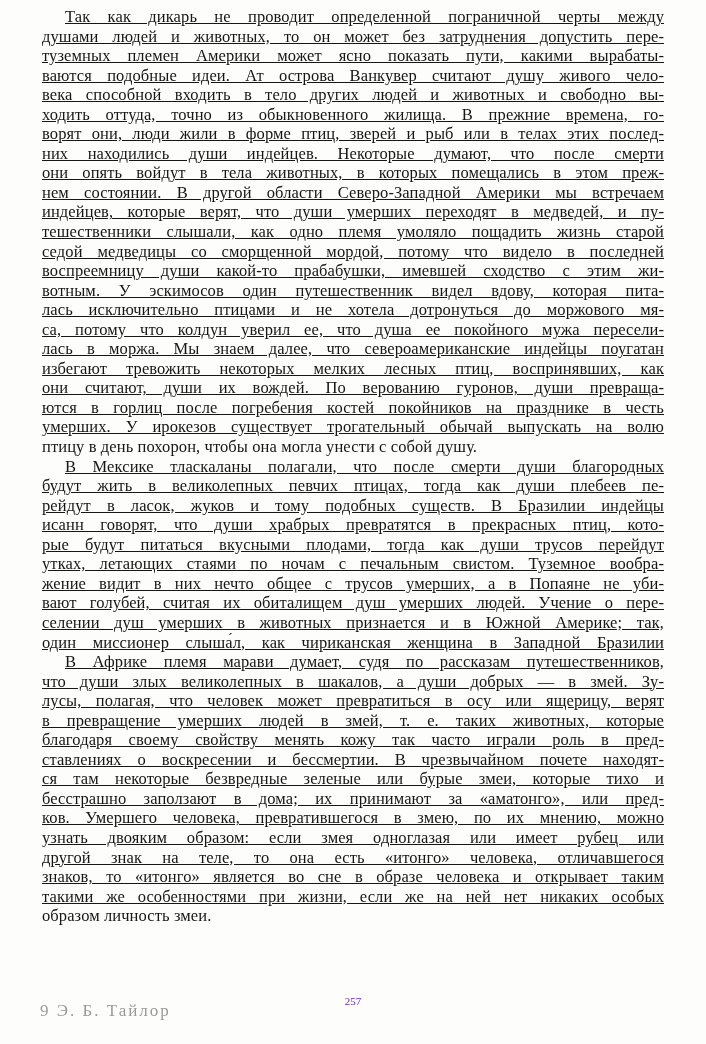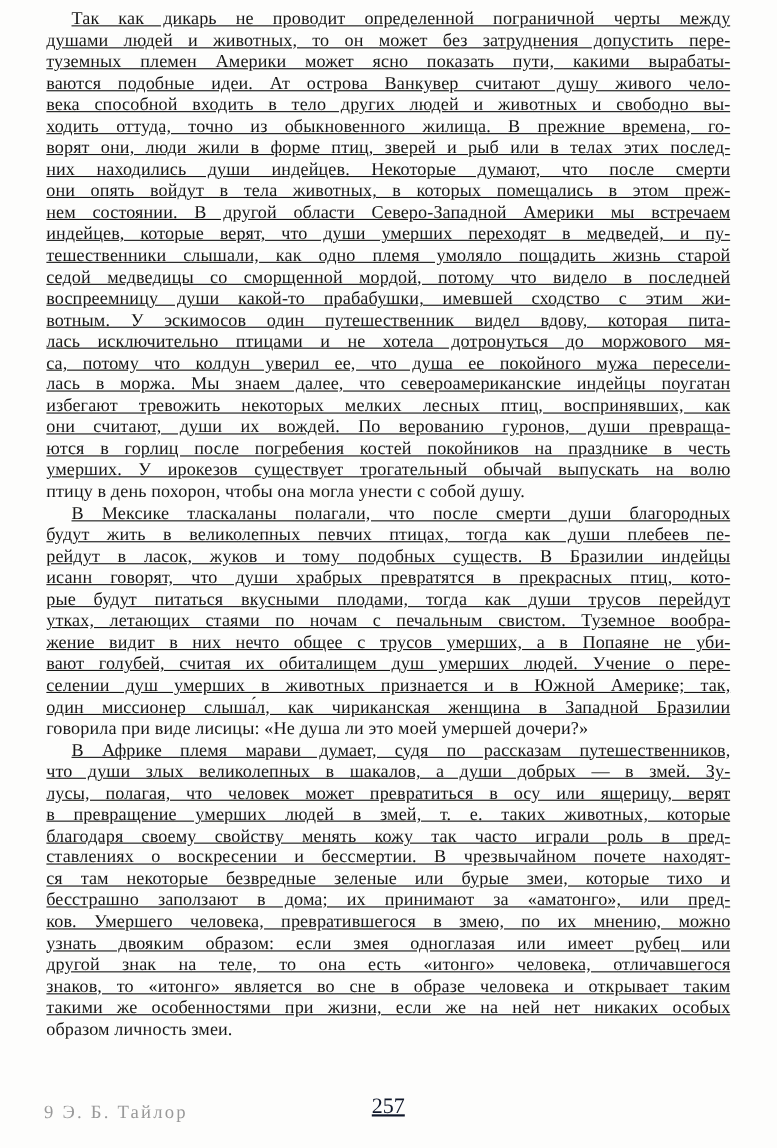--- a/index.html
+++ b/index.html
@@ -49,23 +49,22 @@
     color: #8f8f8f;
     letter-spacing: 2px;
     opacity: 0.9;
   }
   .page-number {
     position: absolute;
     left: 42px;
     top: 995px;
     width: 622px;
     text-align: center;
-    font-size: 20px;
-    color: #0f172a;
-    text-decoration: underline;
+    font-size: 11px;
+    color: #6d28d9;
   }
 </style>
 </head>
 <body>
 
 <div class="page">
   <div class="text-block">
       <div class="paragraph">
         <div class="line indent just">Так как дикарь не проводит определенной пограничной черты между</div>
         <div class="line just">душами людей и животных, то он может без затруднения допустить пере-</div>
@@ -95,21 +94,20 @@
         <div class="line indent just">В Мексике тласкаланы полагали, что после смерти души благородных</div>
         <div class="line just">будут жить в великолепных певчих птицах, тогда как души плебеев пе-</div>
         <div class="line just">рейдут в ласок, жуков и тому подобных существ. В Бразилии индейцы</div>
         <div class="line just">исанн говорят, что души храбрых превратятся в прекрасных птиц, кото-</div>
         <div class="line just">рые будут питаться вкусными плодами, тогда как души трусов перейдут</div>
         <div class="line just">утках, летающих стаями по ночам с печальным свистом. Туземное вообра-</div>
         <div class="line just">жение видит в них нечто общее с трусов умерших, а в Попаяне не уби-</div>
         <div class="line just">вают голубей, считая их обиталищем душ умерших людей. Учение о пере-</div>
         <div class="line just">селении душ умерших в животных признается и в Южной Америке; так,</div>
         <div class="line just">один миссионер слыша́л, как чириканская женщина в Западной Бразилии</div>
-        <div class="line last">говорила при виде лисицы: «Не душа ли это моей умершей дочери?»</div>
       </div>
       <div class="paragraph">
         <div class="line indent just">В Африке племя марави думает, судя по рассказам путешественников,</div>
         <div class="line just">что души злых великолепных в шакалов, а души добрых — в змей. Зу-</div>
         <div class="line just">лусы, полагая, что человек может превратиться в осу или ящерицу, верят</div>
         <div class="line just">в превращение умерших людей в змей, т. е. таких животных, которые</div>
         <div class="line just">благодаря своему свойству менять кожу так часто играли роль в пред-</div>
         <div class="line just">ставлениях о воскресении и бессмертии. В чрезвычайном почете находят-</div>
         <div class="line just">ся там некоторые безвредные зеленые или бурые змеи, которые тихо и</div>
         <div class="line just">бесстрашно заползают в дома; их принимают за «аматонго», или пред-</div>

